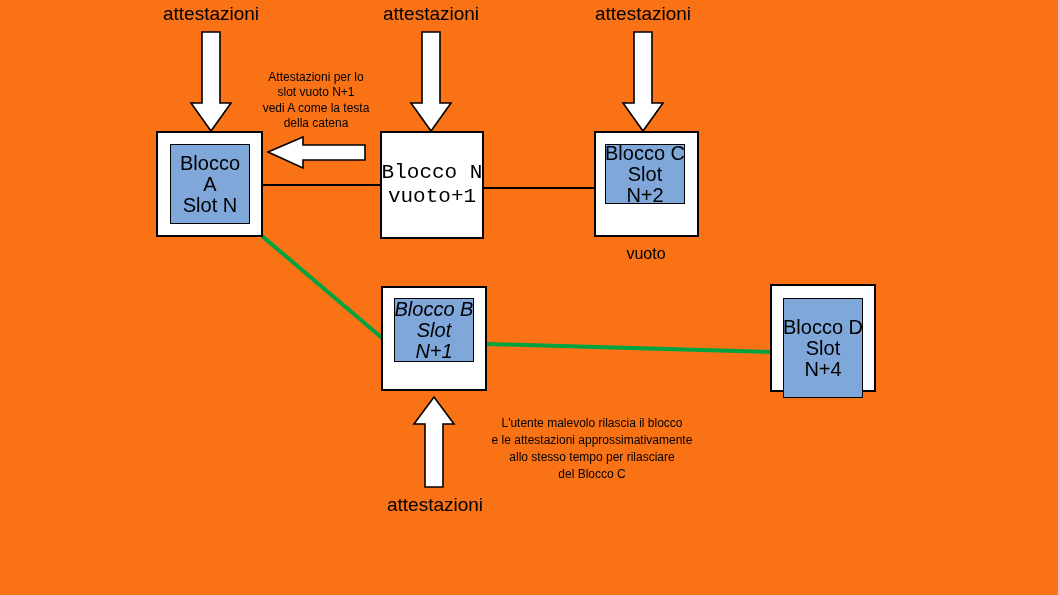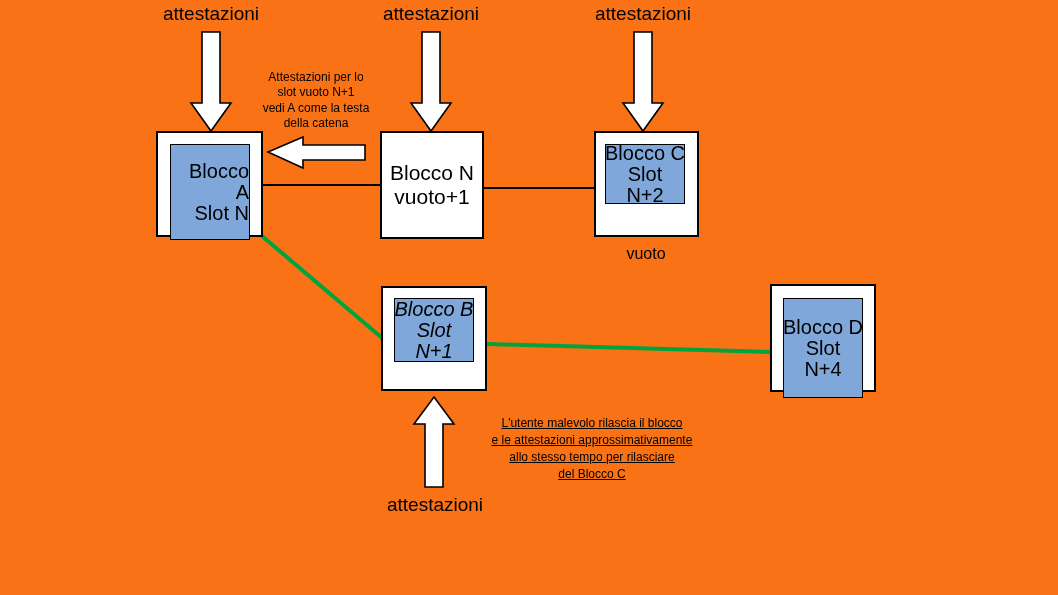--- a/index.html
+++ b/index.html
@@ -51,20 +51,21 @@
 
   
   .block-label-plain {
     position: absolute;
     display: flex;
     flex-direction: column;
     align-items: center;
     justify-content: center;
     line-height: 1.12;
     white-space: nowrap;
+    font-family: Liberation Mono, monospace;
   }
 
   
   .txt {
     position: absolute;
     white-space: pre;
     text-align: center;
   }
   .txt-big {
     font-size: 19px;
@@ -114,21 +115,21 @@
   <div class="txt txt-big" style="left:356px; top:3px; width:150px;">attestazioni</div>
 
   <div class="txt txt-big" style="left:568px; top:3px; width:150px;">attestazioni</div>
 
   <div class="txt txt-small" style="left:243px; top:70px; width:146px;">Attestazioni per lo
 slot vuoto N+1
 vedi A come la testa
 della catena</div>
 
   <div class="block-frame" style="left:156px; top:131px; width:107px; height:106px;"></div>
-  <div class="block-inner block-text-20" style="left:170px; top:144px; width:80px; height:96px; background:#7FA7D9;align-items:flex-end;">
+  <div class="block-inner block-text-20" style="left:170px; top:144px; width:80px; height:80px; background:#7FA7D9;">
     <span class="line">Blocco</span>
     <span class="line">A</span>
     <span class="line">Slot N</span>
   </div>
 
   <div class="block-frame" style="left:380px; top:131px; width:104px; height:108px;"></div>
   <div class="block-label-plain block-text-22" style="left:380px; top:131px; width:104px; height:108px;">
     <span class="line">Blocco N</span>
     <span class="line">vuoto+1</span>
   </div>
@@ -148,20 +149,20 @@
     <span class="line">N+1</span>
   </div>
 
   <div class="block-frame" style="left:770px; top:284px; width:106px; height:108px;"></div>
   <div class="block-inner block-text-20" style="left:783px; top:298px; width:80px; height:100px; background:#7FA7D9;">
     <span class="line">Blocco D</span>
     <span class="line">Slot</span>
     <span class="line">N+4</span>
   </div>
 
-  <div class="txt txt-small" style="left:452px; top:415px; width:280px; line-height:1.42;text-decoration:underline;">L'utente malevolo rilascia il blocco
+  <div class="txt txt-small" style="left:452px; top:415px; width:280px; line-height:1.42;">L'utente malevolo rilascia il blocco
 e le attestazioni approssimativamente
 allo stesso tempo per rilasciare
 del Blocco C</div>
 
   <div class="txt txt-big" style="left:360px; top:494px; width:150px;">attestazioni</div>
 
 </div>
 
 </body></html>

